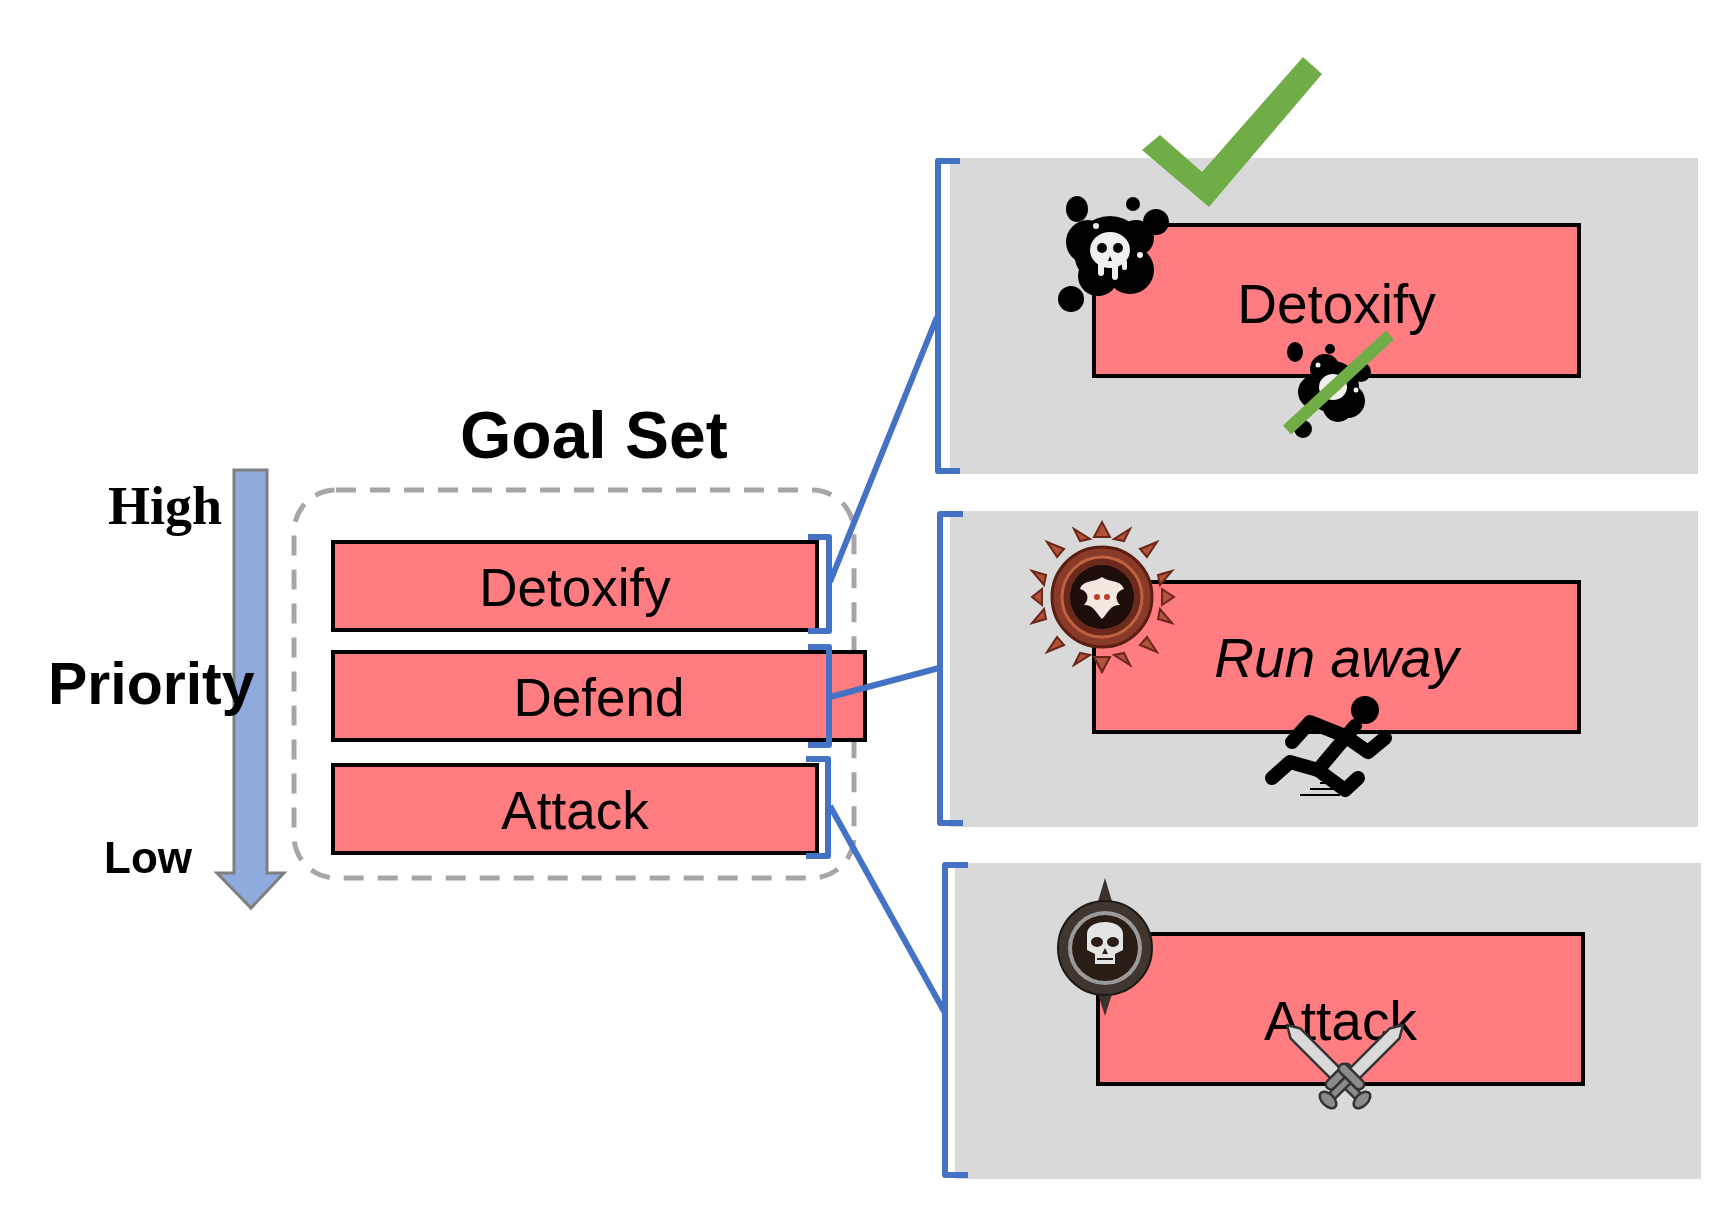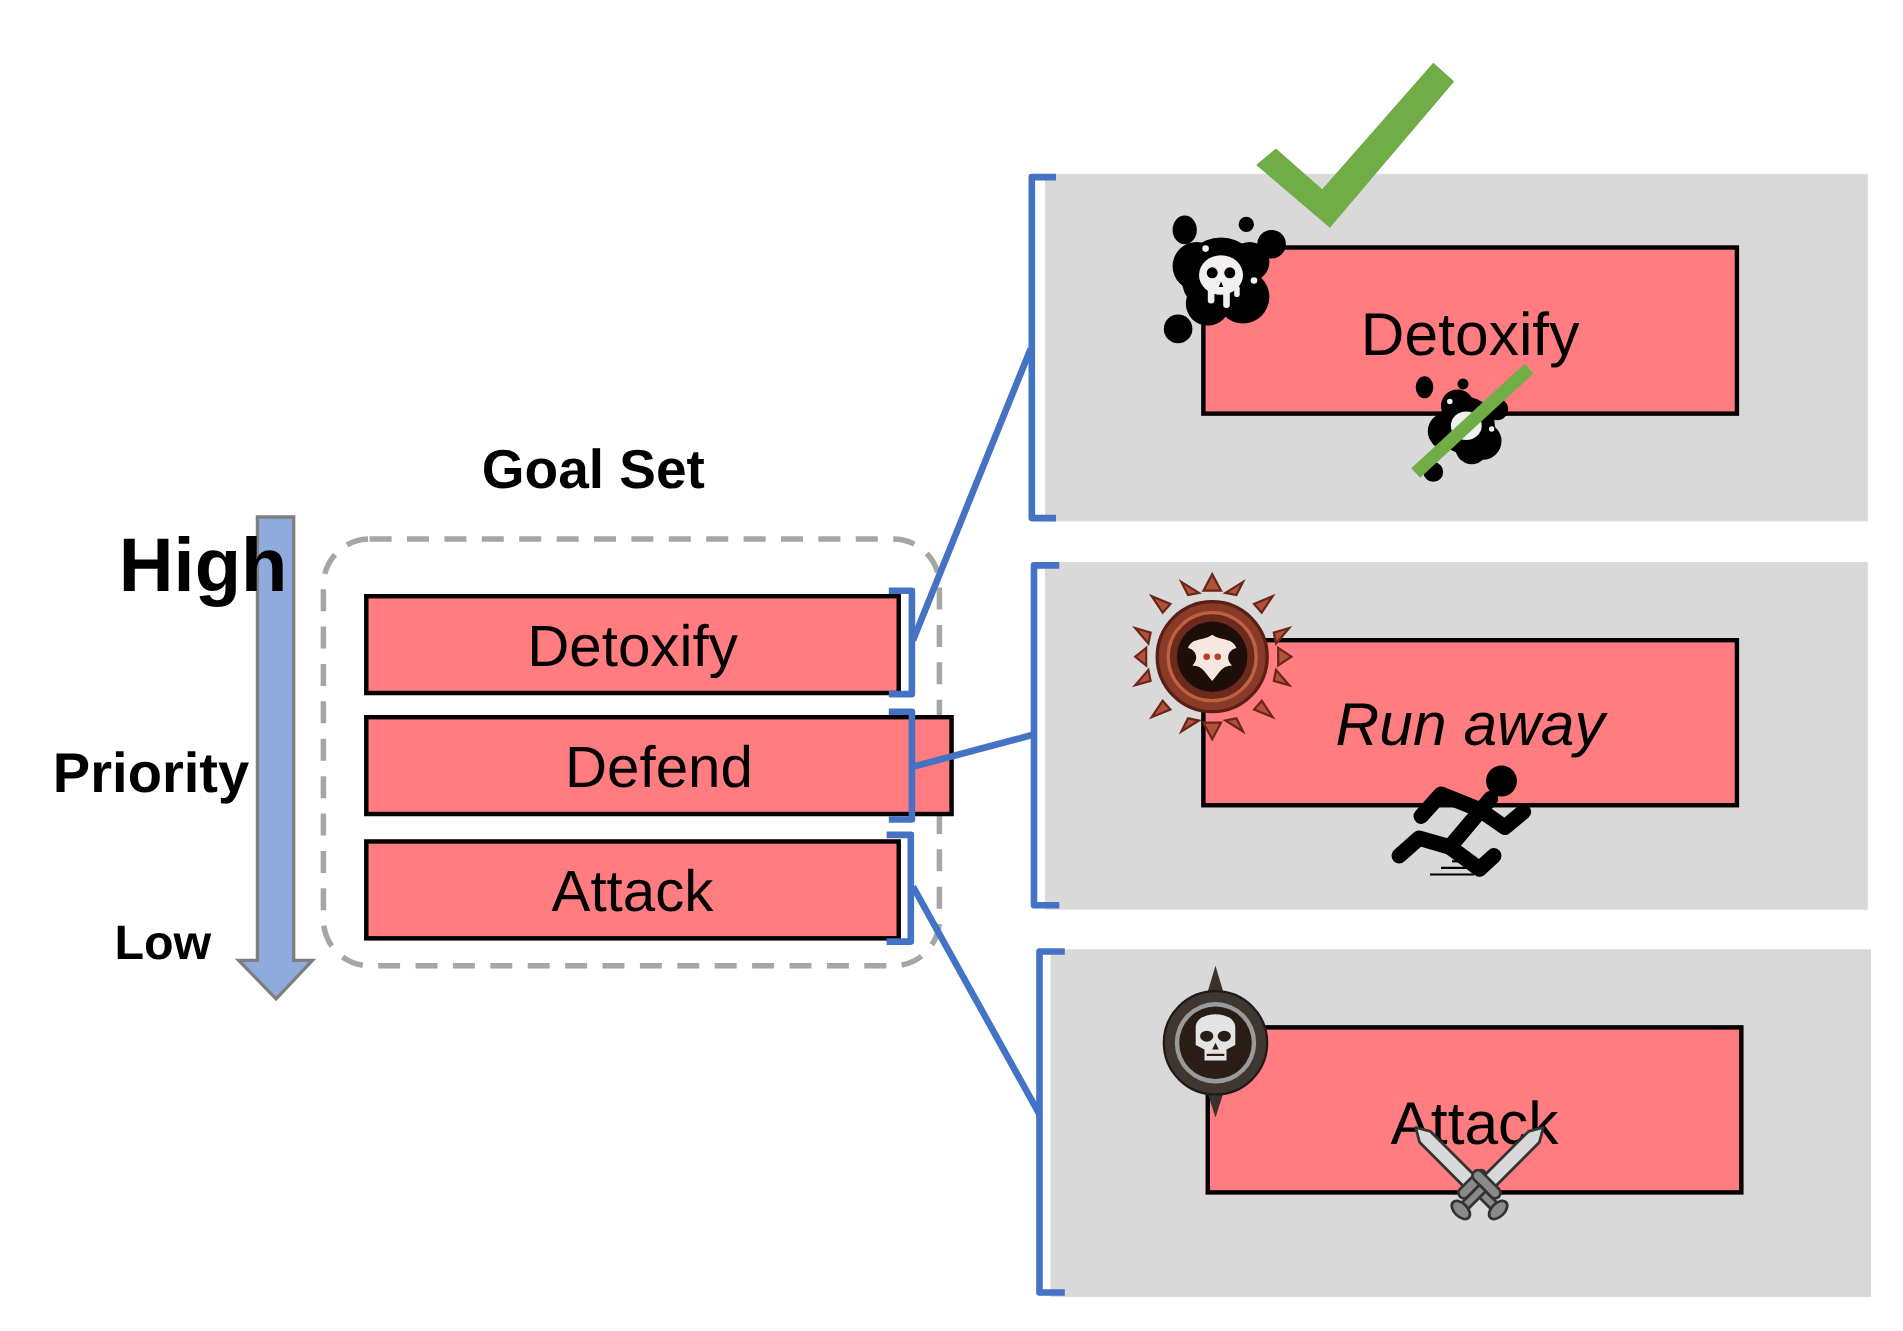--- a/index.html
+++ b/index.html
@@ -1,22 +1,22 @@
 <!DOCTYPE html>
 <html><head>
   <meta charset="utf-8">
   <style>
     html, body { margin: 0; padding: 0; background: #ffffff; }
     body { width: 1730px; height: 1210px; position: relative; overflow: hidden;
            font-family: "Liberation Sans", sans-serif; }
     .abs { position: absolute; }
     .label-bold { font-weight: bold; color: #000; white-space: nowrap; line-height: 1; }
-    .goal-title { left: 438px; top: 402px; font-size: 50px; }
-    .prio-high { left: 108px; top: 479px; font-size: 69px; }
-    .prio-mid { left: 48px; top: 655px; font-size: 51px; margin-top: 22px; }
+    .goal-title { left: 460px; top: 402px; font-size: 66px; }
+    .prio-high { left: 108px; top: 479px; font-size: 54px; font-family: Liberation Serif, serif; }
+    .prio-mid { left: 48px; top: 655px; font-size: 59px; }
     .prio-low { left: 104px; top: 836px; font-size: 44px; }
 
     .goal-box { position: absolute; box-sizing: border-box; background: #FF7C80;
                 border: 4px solid #000; display: flex; align-items: center; justify-content: center;
                 font-size: 53px; color: #000; }
     .goal-box span { line-height: 1; padding-top: 2px; }
     #gb0 { left: 331px; top: 540px; width: 488px; height: 92px; }
     #gb1 { left: 331px; top: 650px; width: 536px; height: 92px; }
     #gb2 { left: 331px; top: 763px; width: 488px; height: 92px; }
 

